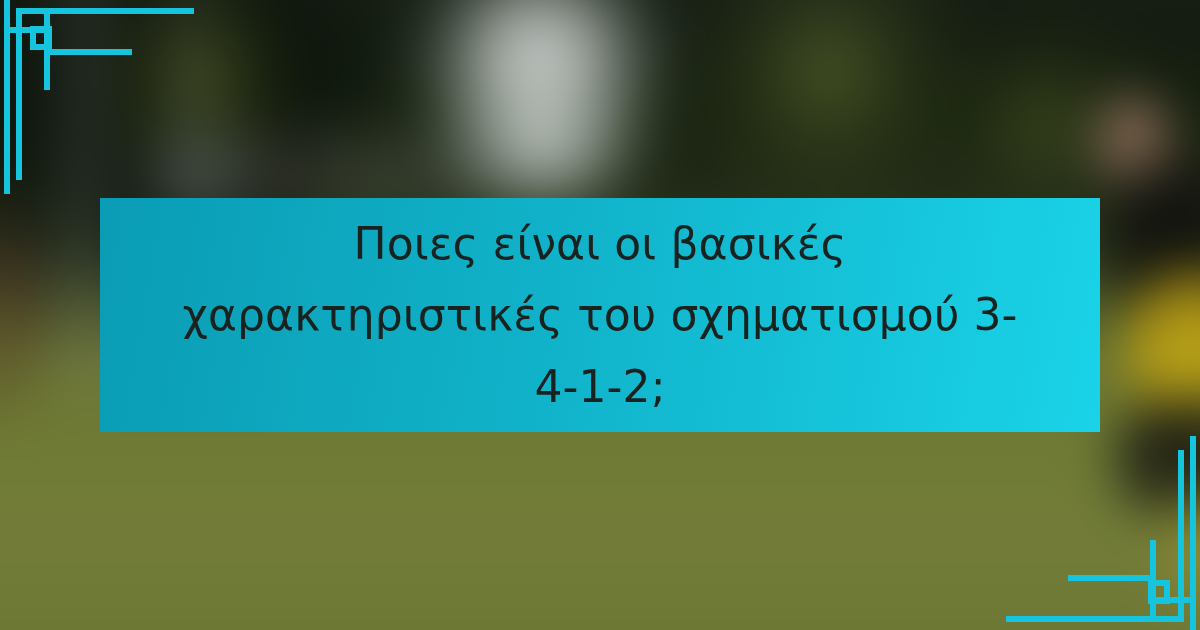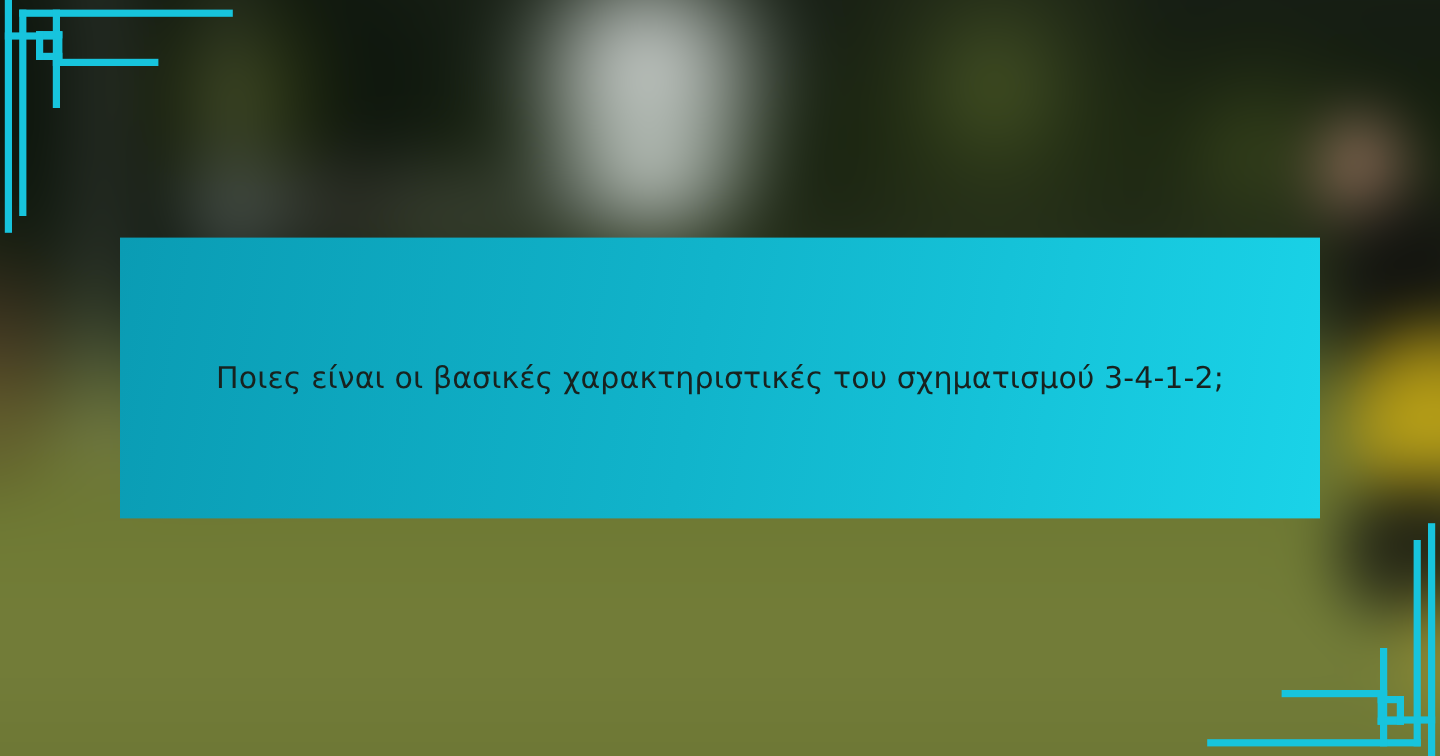--- a/index.html
+++ b/index.html
@@ -240,26 +240,26 @@
     width: 1000px;
     height: 234px;
     background: linear-gradient(100deg, #0a9cb4 0%, #11b4cb 48%, #1ad3e8 100%);
     display: flex;
     align-items: center;
     justify-content: center;
     box-sizing: border-box;
     padding: 0 70px;
   }
   #caption-text {
-    margin: 0;
+    margin: 12px;
     width: 100%;
     text-align: center;
     color: #18221f;
     font-family: "DejaVu Sans", sans-serif;
-    font-size: 25px;
+    font-size: 44px;
     font-weight: 400;
     line-height: 1.62;
     letter-spacing: 0.1px;
   }
 </style>
 </head>
 <body>
 
 <div id="slide">
 

